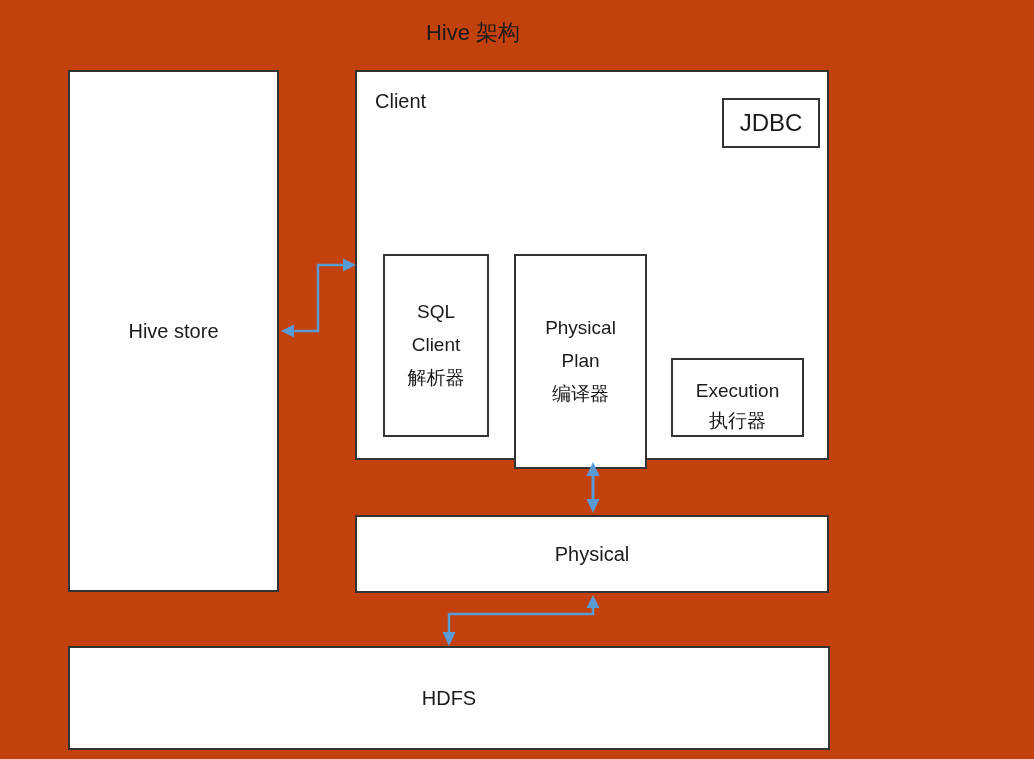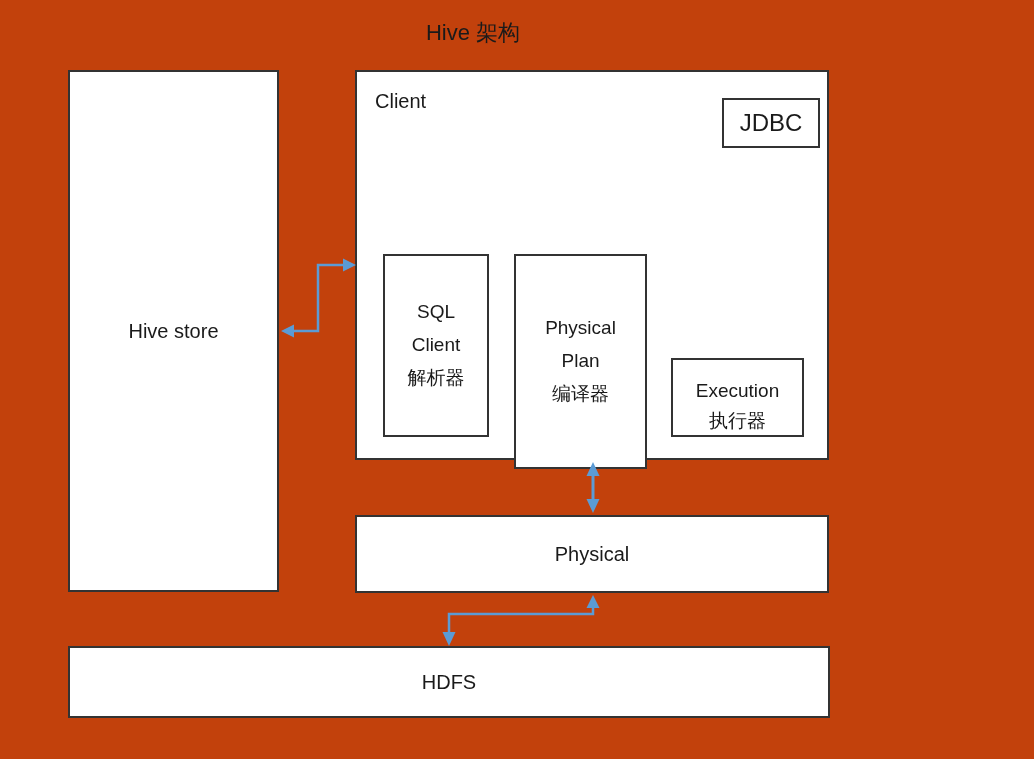--- a/index.html
+++ b/index.html
@@ -35,21 +35,21 @@
   .client-label { position: absolute; left: 18px; top: 18px; font-size: 20px; }
   .cli-box      { left: 184px; top: 26px; width: 106px; height: 50px; font-size: 19px; }
   .jdbc-box     { left: 341px; top: 26px; width: 98px; height: 50px; font-size: 24px; margin-left: 24px; }
   .driver-box   { left: 27px;  top: 103px; width: 420px; height: 52px; font-size: 20px; }
   .multiline { flex-direction: column; font-size: 19px; line-height: 1.72; }
   .sql-parser-box      { left: 26px;  top: 182px; width: 106px; height: 183px; }
   .physical-plan-box   { left: 157px; top: 182px; width: 133px; height: 215px; }
   .query-optimizer-box { left: 314px; top: 169px; width: 133px; height: 104px; line-height: 1.5; }
   .execution-box       { left: 314px; top: 286px; width: 133px; height: 79px; line-height: 1.55; justify-content: flex-end; }
   .mapreduce-box { left: 355px; top: 515px; width: 474px; height: 78px; font-size: 20px; }
-  .hdfs-box      { left: 68px;  top: 646px; width: 762px; height: 72px; font-size: 20px; }
+  .hdfs-box      { left: 68px;  top: 646px; width: 762px; height: 104px; font-size: 20px; }
   .arrows-layer {
     position: absolute;
     left: 0; top: 0;
     width: 1034px; height: 759px;
     pointer-events: none;
   }
   .watermark {
     position: absolute;
     left: 845px;
     top: 716px;

